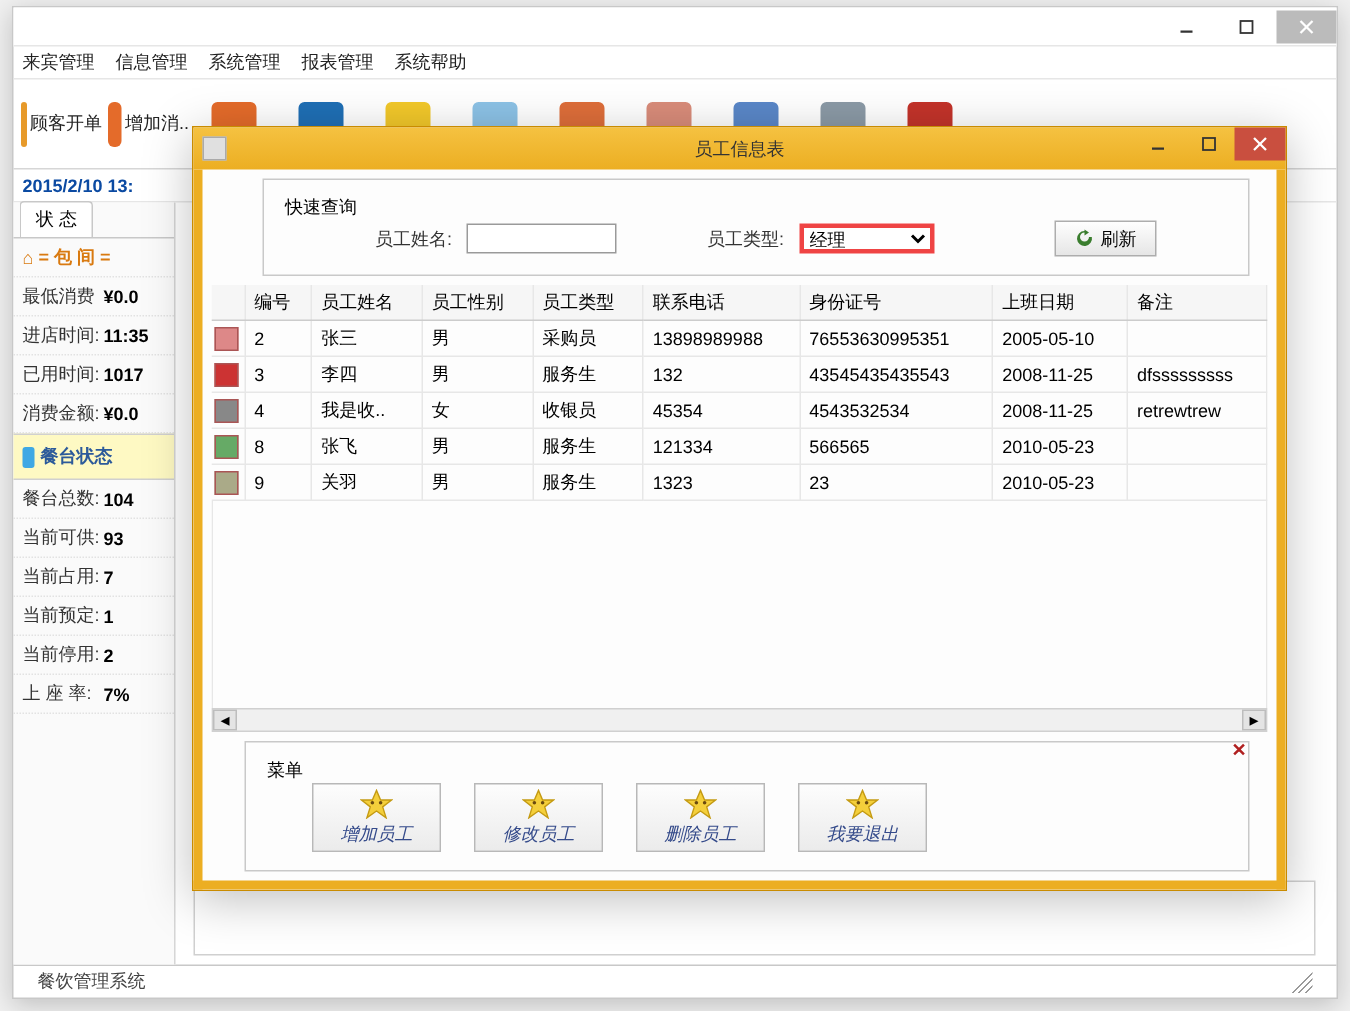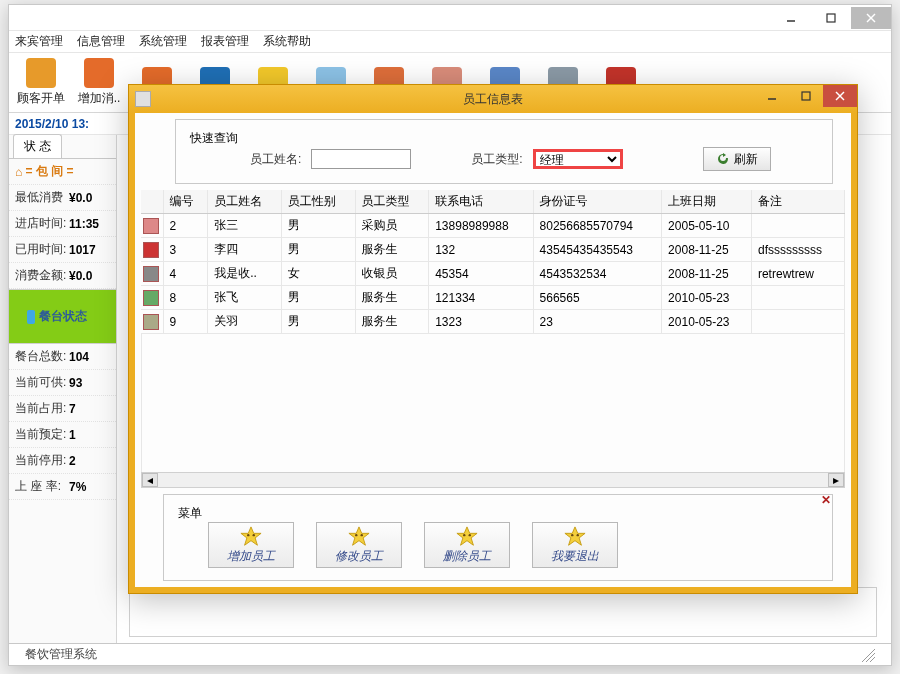--- a/index.html
+++ b/index.html
@@ -7,33 +7,33 @@
   
   .main-window { position:absolute; left:8px; top:4px; width:884px; height:662px; background:#fff; border:1px solid #c8c8c8; box-shadow:0 4px 16px rgba(0,0,0,.2); }
   .titlebar { height:26px; background:#fff; display:flex; align-items:center; justify-content:flex-end; border-bottom:1px solid #e6e6e6; }
   .win-controls { display:flex; }
   .win-btn { width:40px; height:22px; display:flex; align-items:center; justify-content:center; color:#555; cursor:pointer; }
   .win-btn.close { background:#bbb; color:#fff; }
   .win-btn svg { width:10px; height:10px; }
   .menubar { height:22px; display:flex; align-items:center; padding:0 6px; gap:14px; border-bottom:1px solid #e6e6e6; }
   .menubar span { color:#222; }
   .toolbar { height:60px; display:flex; align-items:center; padding:0 4px; gap:2px; border-bottom:1px solid #d6d6d6; }
-  .tool-item { width:56px; height:56px; display:flex; flex-direction:column; align-items:center; justify-content:center; gap:2px; border:1px solid transparent; }
+  .tool-item { width:56px; height:56px; display:flex; flex-direction:row; align-items:center; justify-content:center; gap:2px; border:1px solid transparent; }
   .tool-item .ticon { width:30px; height:30px; border-radius:4px; }
   .tool-item .tlabel { font-size:12px; color:#222; white-space:nowrap; }
   .datetime-row { height:22px; display:flex; align-items:center; padding:0 6px; color:#444; border-bottom:1px solid #e6e6e6; }
   .content-row { display:flex; height:calc(100% - 26px - 22px - 60px - 22px - 22px); }
   .left-panel { width:108px; border-right:1px solid #d6d6d6; background:#fafafa; }
   .tab-head { height:24px; border-bottom:1px solid #c8c8c8; display:flex; align-items:flex-end; }
   .tab-btn { border:1px solid #c8c8c8; border-bottom:none; background:#fff; padding:3px 10px; margin-left:4px; border-radius:3px 3px 0 0; }
   .left-panel .row { display:flex; align-items:center; padding:4px 6px; border-bottom:1px dotted #e2e2e2; }
   .left-panel .row .k { color:#333; width:54px; }
   .left-panel .row .v { color:#000; font-weight:bold; }
   .left-panel .row.orange .k, .left-panel .row.orange .v { color:#c05000; }
-  .left-panel .section-title { color:#2c5a9a; font-weight:bold; padding:18px; border-top:1px solid #d0d0d0; border-bottom:1px solid #d0d0d0; background:#84cc16; display:flex; align-items:center; gap:4px;}
+  .left-panel .section-title { color:#2c5a9a; font-weight:bold; padding:6px; border-top:1px solid #d0d0d0; border-bottom:1px solid #d0d0d0; background:#fef9c3; display:flex; align-items:center; gap:4px;}
   .section-title .cyl { width:8px; height:14px; background:#3fa8e4; border-radius:2px; }
   .right-space { flex:1; position:relative; }
   .deco-bar { position:absolute; left:calc(100% - 110px); width:22px; height:8px; background:linear-gradient(#6cd5e4,#2591b4); border-radius:4px; }
   .statusbar { height:22px; border-top:1px solid #c8c8c8; display:flex; align-items:center; padding:0 16px; color:#444; justify-content:space-between;}
   .resize-grip { width:14px; height:14px; background:
     linear-gradient(135deg, transparent 50%, #9a9a9a 50% 55%, transparent 55% 65%, #9a9a9a 65% 70%, transparent 70% 80%, #9a9a9a 80% 85%, transparent 85%); }
   
   .dialog { position:absolute; left:128px; top:84px; width:730px; height:510px; border:1px solid #c98b00; background:#fff; box-shadow:0 6px 30px rgba(0,0,0,.25); display:flex; flex-direction:column; }
   .dlg-title { height:28px; background:linear-gradient(#f5c241,#ecae22); display:flex; align-items:center; justify-content:center; position:relative; color:#333; }
   .dlg-title .dlg-icon { position:absolute; left:6px; width:16px; height:16px; background:#e0e0e0; border:1px solid #aaa;}
@@ -279,21 +279,21 @@
         <tbody id="grid-body">
             <tr>
               <td class="rowicon">
                 <div style="background:#d88"></div>
               </td>
               <td>2</td>
               <td>张三</td>
               <td>男</td>
               <td>采购员</td>
               <td>13898989988</td>
-              <td>80256685570794</td>
+              <td>76553630995351</td>
               <td>2005-05-10</td>
               <td></td>
             </tr>
             <tr>
               <td class="rowicon">
                 <div style="background:#c33"></div>
               </td>
               <td>3</td>
               <td>李四</td>
               <td>男</td>

